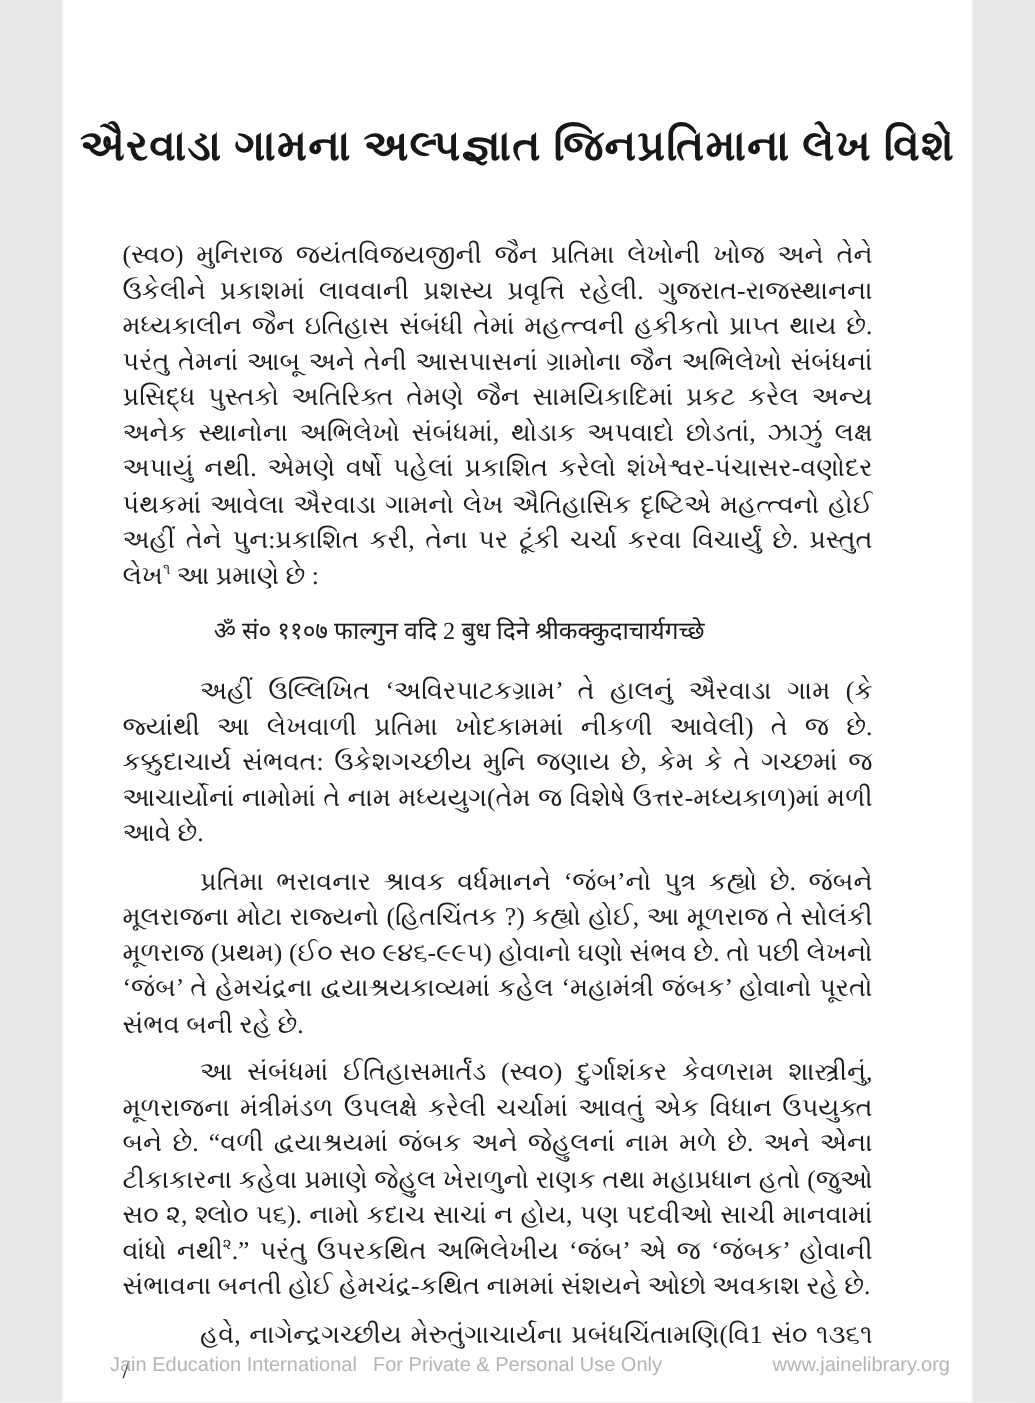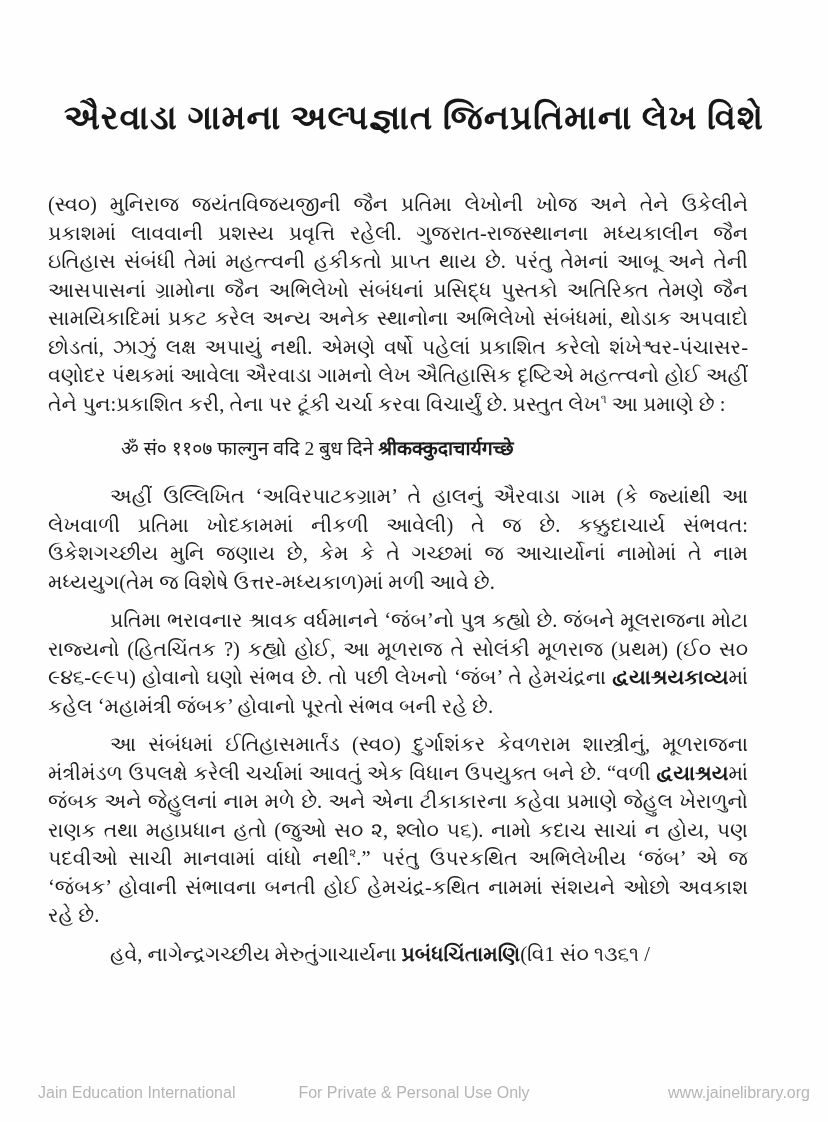--- a/index.html
+++ b/index.html
@@ -1,18 +1,18 @@
 <!DOCTYPE html>
 <html><head>
 <meta charset="utf-8">
 <style>
   html, body { margin: 0; padding: 0; background: #e8e8e8; }
   .page {
     position: relative;
-    width: 828px;
+    width: 728px;
     height: 1122px;
     margin: 0 auto;
     background: #fefefe;
     font-family: "Liberation Serif", serif;
     color: #1c1c1c;
     overflow: hidden;
     box-sizing: border-box;
   }
   .title {
     margin: 0;
@@ -28,21 +28,21 @@
     padding: 46px 80px 0 48px;
   }
   .para {
     margin: 0 0 10px 0;
     font-size: 20.5px;
     line-height: 28.5px;
     text-align: justify;
   }
   .para.indent { text-indent: 62px; }
   .para sup { font-size: 12px; line-height: 0; }
-  .b { font-weight: bold; }
+  .b { font-weight: normal; }
   .inscription {
     margin: 16px 0 18px 73px;
     font-size: 19.5px;
     line-height: 30px;
   }
   .inscription-line { white-space: nowrap; }
   .footer {
     position: absolute;
     left: 0;
     right: 0;

